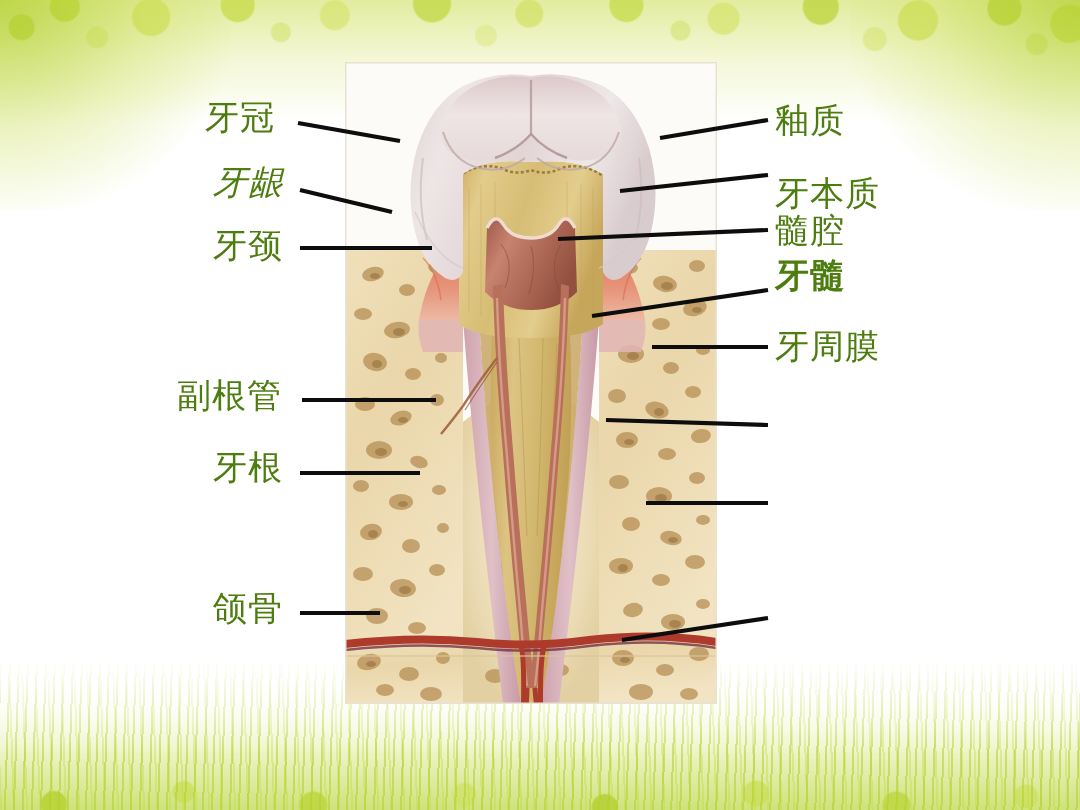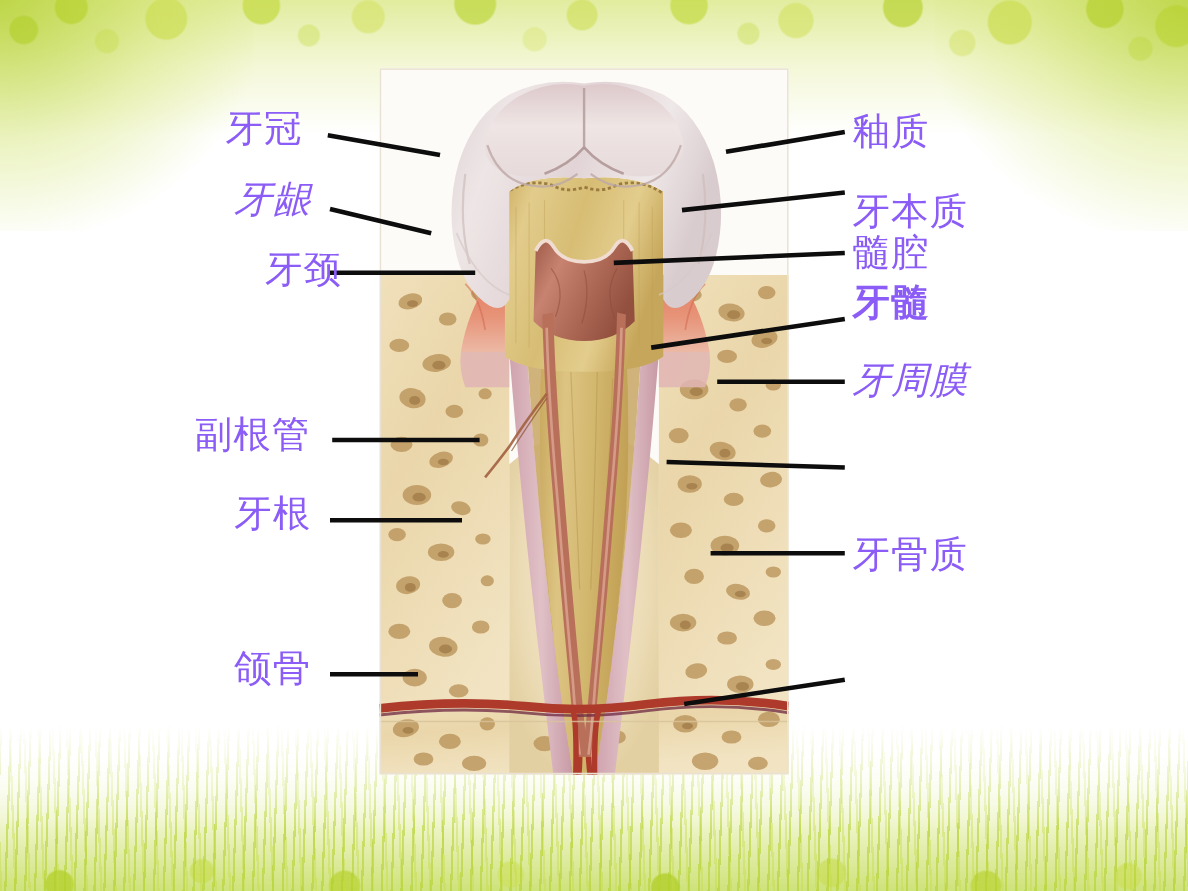--- a/index.html
+++ b/index.html
@@ -98,21 +98,21 @@
     width: 372px;
     height: 642px;
   }
   #tooth-svg { display: block; width: 372px; height: 642px; }
 
   
   .label {
     position: absolute;
     font-size: 34px;
     line-height: 1;
-    color: #8b5cf6;
+    color: #4d7c0f;
     white-space: nowrap;
     letter-spacing: 1px;
     font-family: "DejaVu Sans", "Liberation Sans", sans-serif;
   }
   .label-left  { text-align: right; }
   .label-right { text-align: left; }
 
   
   #leaders {
     position: absolute;
@@ -453,25 +453,24 @@
     <line x1="558" y1="239" x2="768" y2="230"></line>
     <line x1="592" y1="316" x2="768" y2="290"></line>
     <line x1="652" y1="347" x2="768" y2="347"></line>
     <line x1="606" y1="420" x2="768" y2="425"></line>
     <line x1="646" y1="503" x2="768" y2="503"></line>
     <line x1="622" y1="640" x2="768" y2="618"></line>
   </svg>
 
   <div class="label label-left" style="left:205px; top:100px;">牙冠</div>
   <div class="label label-left" style="left:213px; top:165px;font-style:italic;">牙龈</div>
-  <div class="label label-left" style="left:213px; top:228px;margin-left:28px;">牙颈</div>
+  <div class="label label-left" style="left:213px; top:228px;">牙颈</div>
   <div class="label label-left" style="left:177px; top:378px;">副根管</div>
   <div class="label label-left" style="left:213px; top:450px;">牙根</div>
   <div class="label label-left" style="left:213px; top:591px;">颌骨</div>
 
   <div class="label label-right" style="left:775px; top:103px;">釉质</div>
   <div class="label label-right" style="left:775px; top:176px;">牙本质</div>
   <div class="label label-right" style="left:775px; top:213px;text-align:right;">髓腔</div>
   <div class="label label-right" style="left:775px; top:258px;font-weight:bold;">牙髓</div>
-  <div class="label label-right" style="left:775px; top:329px;font-style:italic;">牙周膜</div>
-  <div class="label label-right" style="left:775px; top:487px;">牙骨质</div>
+  <div class="label label-right" style="left:775px; top:329px;">牙周膜</div>
 
 </div>
 
 </body></html>

